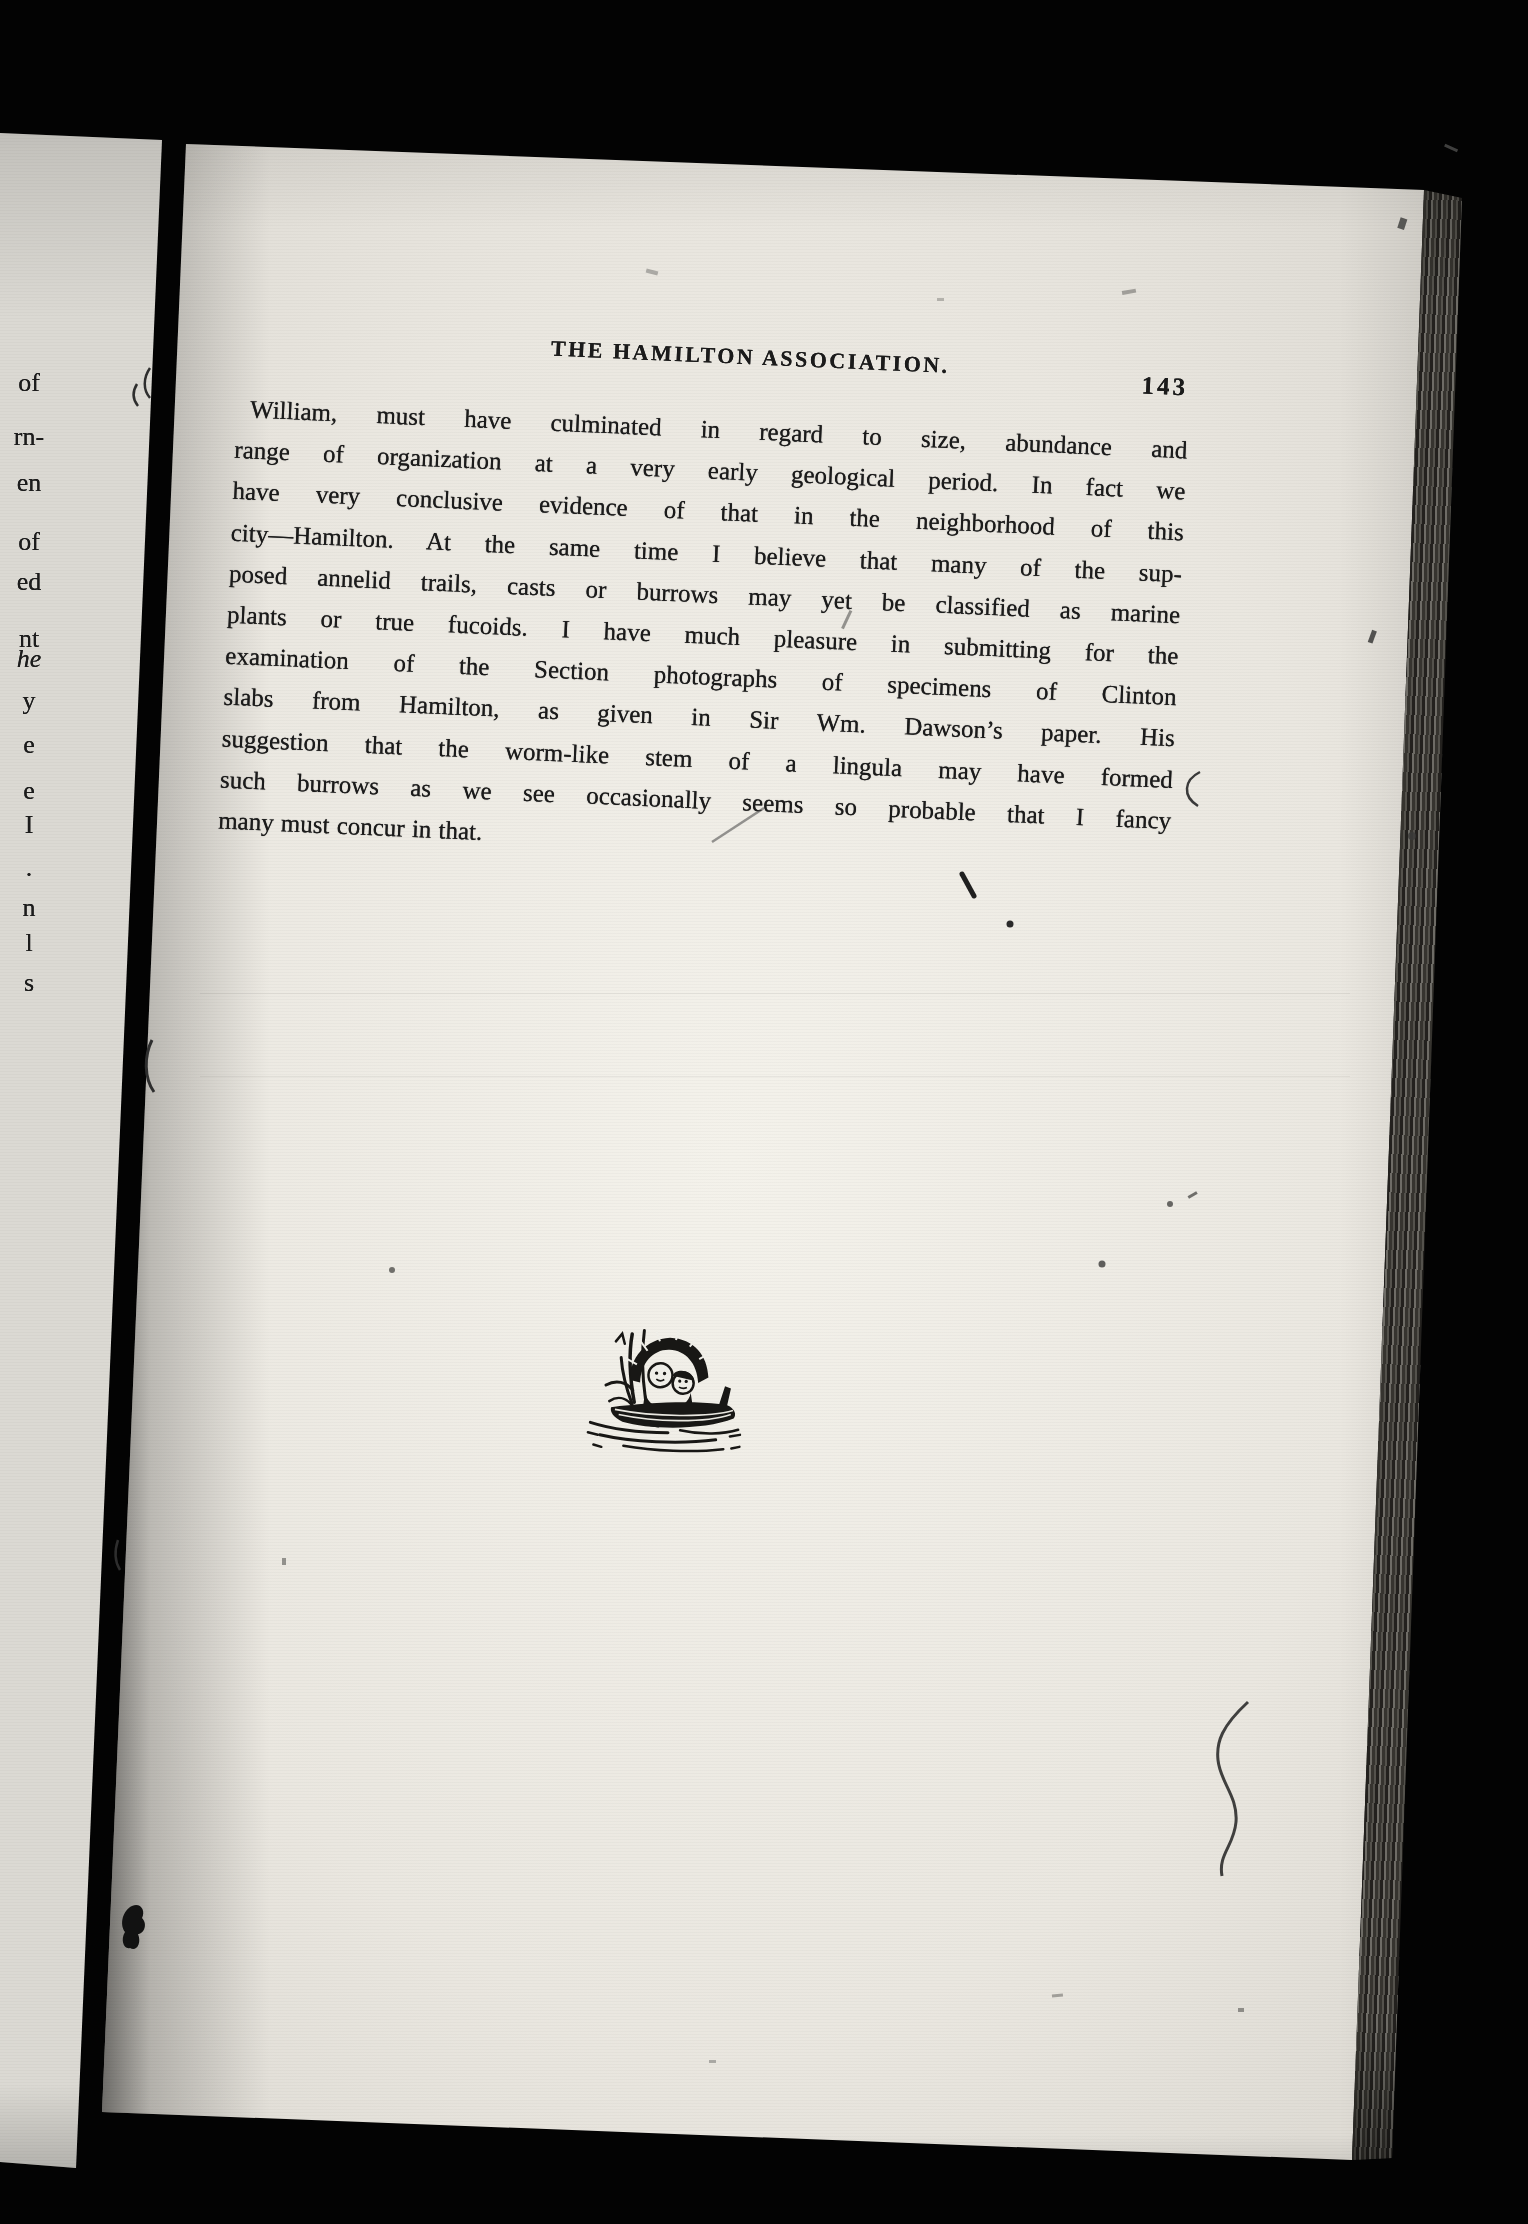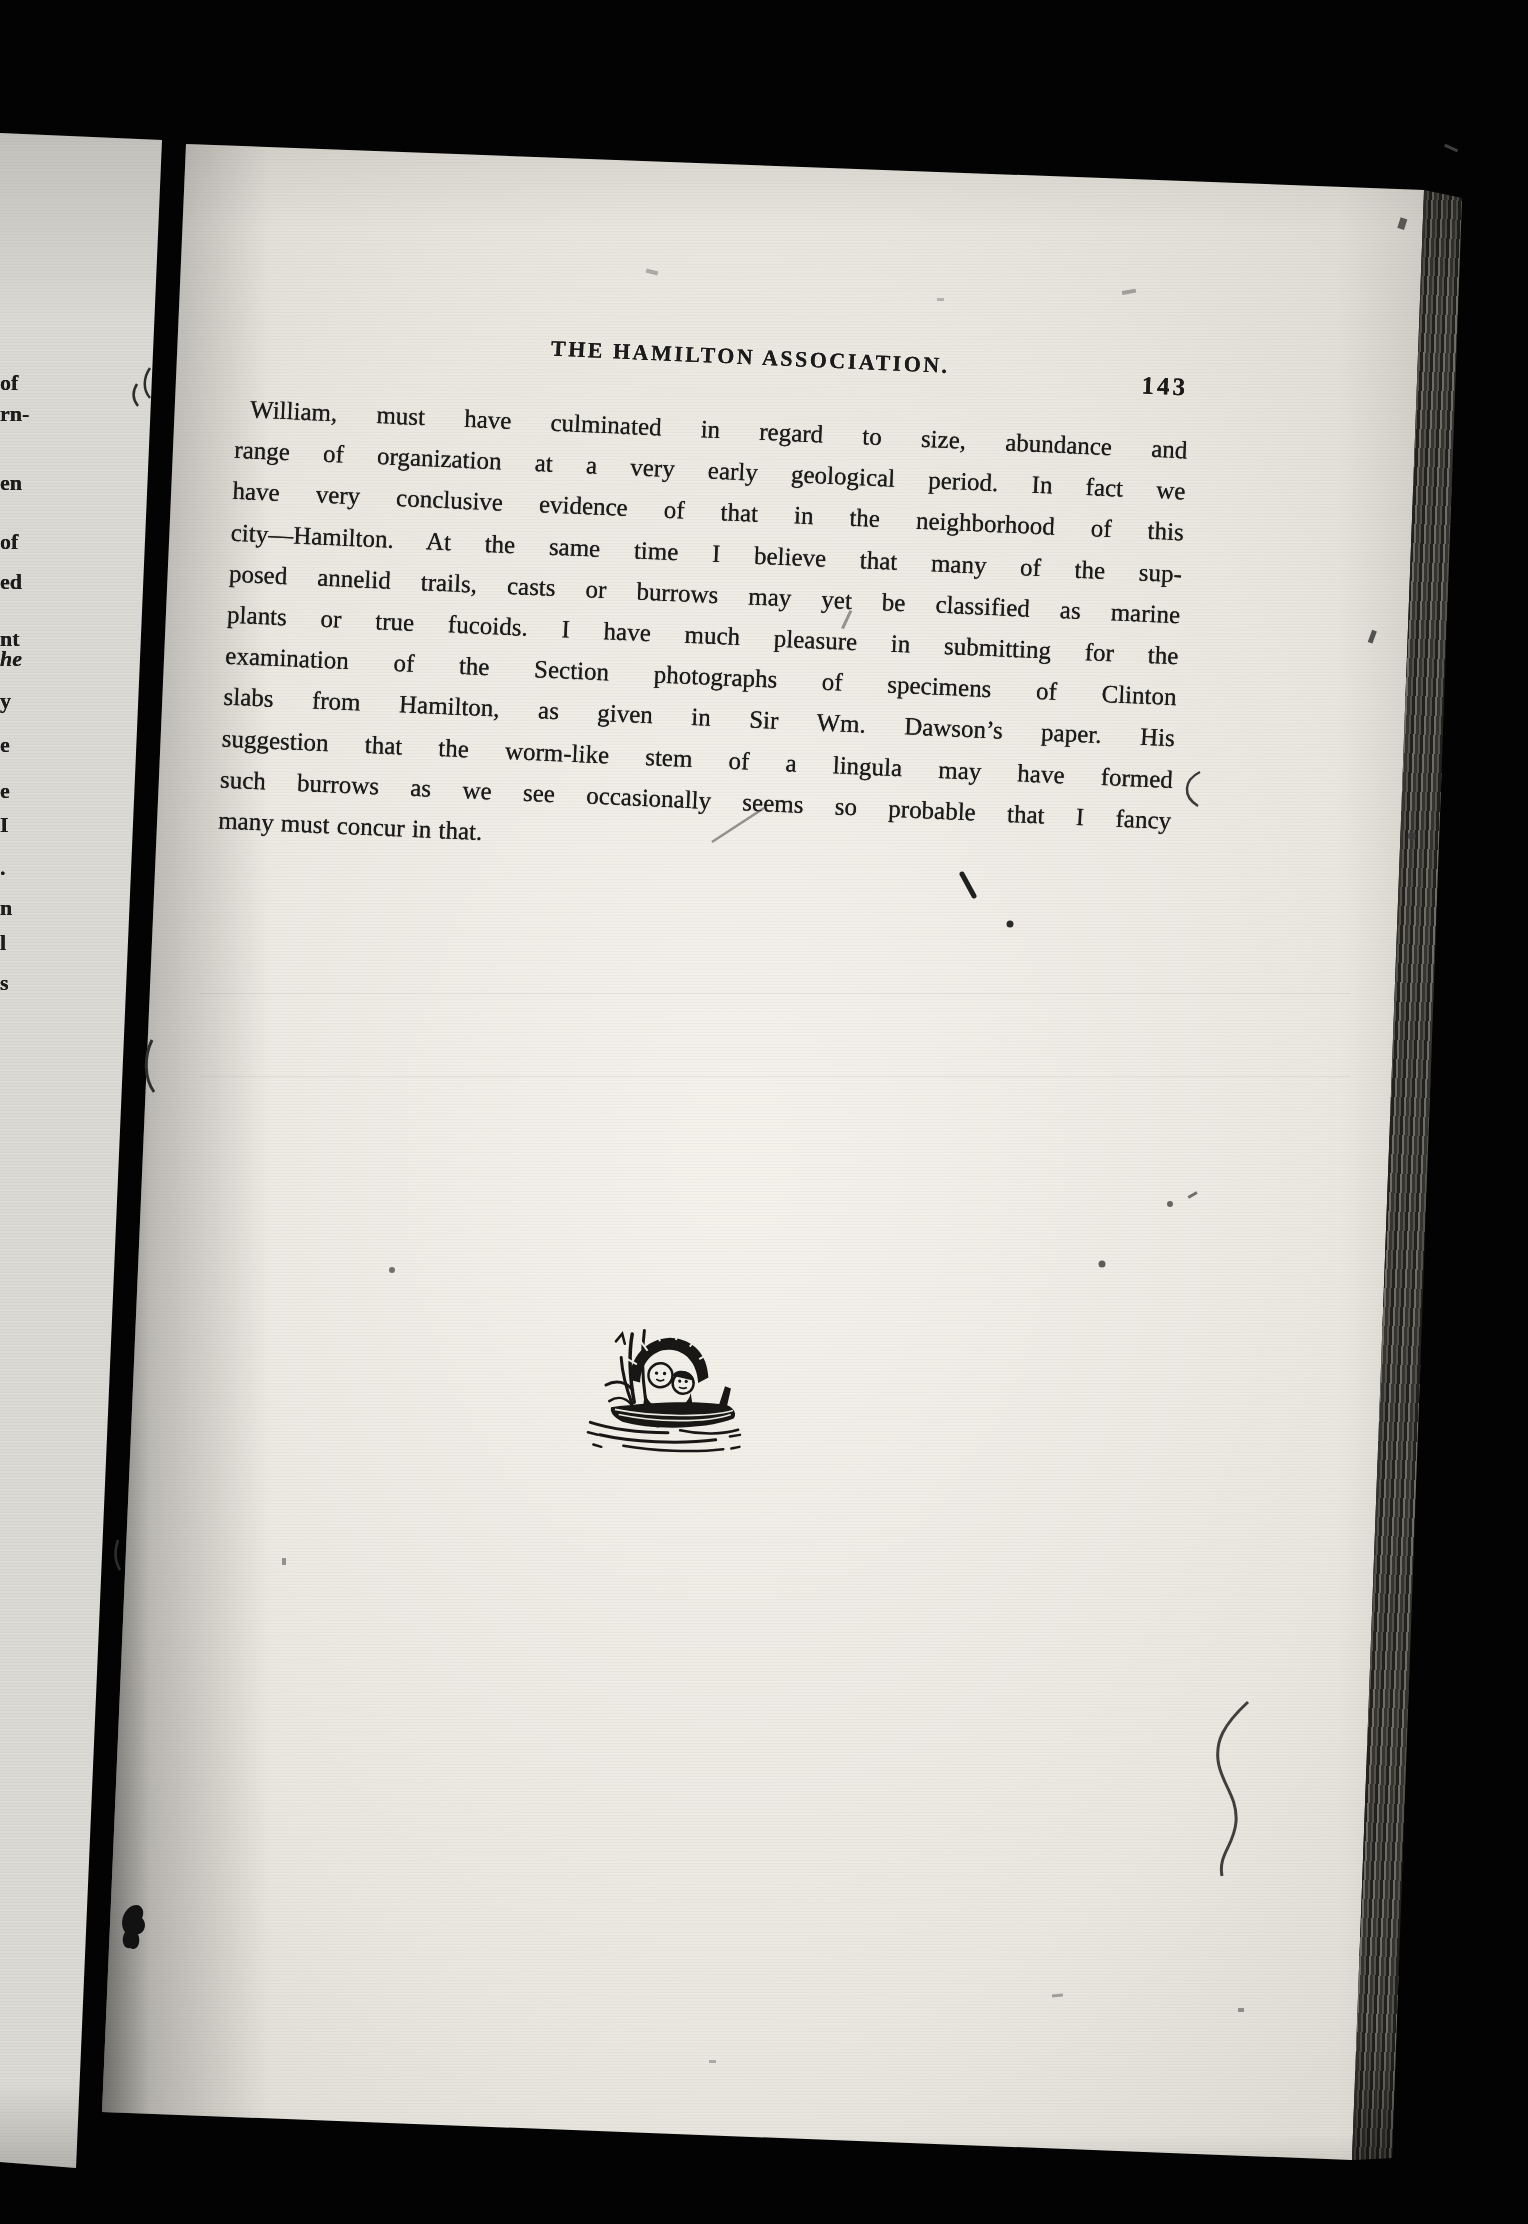--- a/index.html
+++ b/index.html
@@ -13,22 +13,22 @@
     position:absolute;inset:0;
     clip-path:polygon(0px 133px,162px 140px,76px 2168px,0px 2162px);
     background:
       linear-gradient(180deg,rgba(0,0,0,.28) 0px,rgba(0,0,0,.10) 150px,rgba(0,0,0,0) 320px),
       linear-gradient(0deg,rgba(0,0,0,.30) 0px,rgba(0,0,0,0) 140px),
       linear-gradient(90deg,rgba(0,0,0,0) 0%,rgba(0,0,0,0) 35%,rgba(0,0,0,.10) 58%,rgba(0,0,0,.42) 80%,rgba(0,0,0,.95) 98%),
       repeating-linear-gradient(180deg,rgba(0,0,0,.025) 0 1px,rgba(0,0,0,0) 1px 3px),
       #dbd9d3;
   }
   .frag{
-    position:absolute;left:0;width:58px;text-align:left;
-    font-weight:700;font-size:22px;line-height:30px;color:#1c1c1c;
+    position:absolute;left:0;width:58px;text-align:center;
+    font-weight:400;font-size:26px;line-height:30px;color:#1c1c1c;
     text-shadow:0 0 .6px #1c1c1c;
   }
   .frag.italic{font-style:italic;}
   
   .page{
     position:absolute;inset:0;
     clip-path:polygon(186px 144px,1424px 190px,1352px 2160px,102px 2112px);
     background:
       repeating-linear-gradient(180deg,rgba(0,0,0,.022) 0 1px,rgba(0,0,0,0) 1px 3px),
       linear-gradient(180deg,rgba(0,0,0,.30) 0px,rgba(0,0,0,.12) 70px,rgba(0,0,0,0) 230px),
@@ -73,21 +73,21 @@
   
   .artifacts{position:absolute;inset:0;pointer-events:none;}
 </style>
 </head>
 <body>
 
 <div class="stage">
 
   <div class="left-page">
     <span class="frag" style="top:368px">of</span>
-    <span class="frag" style="top:399px">rn-</span>
+    <span class="frag" style="top:422px">rn-</span>
     <span class="frag" style="top:468px">en</span>
     <span class="frag" style="top:527px">of</span>
     <span class="frag" style="top:567px">ed</span>
     <span class="frag" style="top:624px">nt</span>
     <span class="frag italic" style="top:644px">he</span>
     <span class="frag" style="top:686px">y</span>
     <span class="frag" style="top:730px">e</span>
     <span class="frag" style="top:776px">e</span>
     <span class="frag" style="top:810px">I</span>
     <span class="frag" style="top:853px">.</span>

